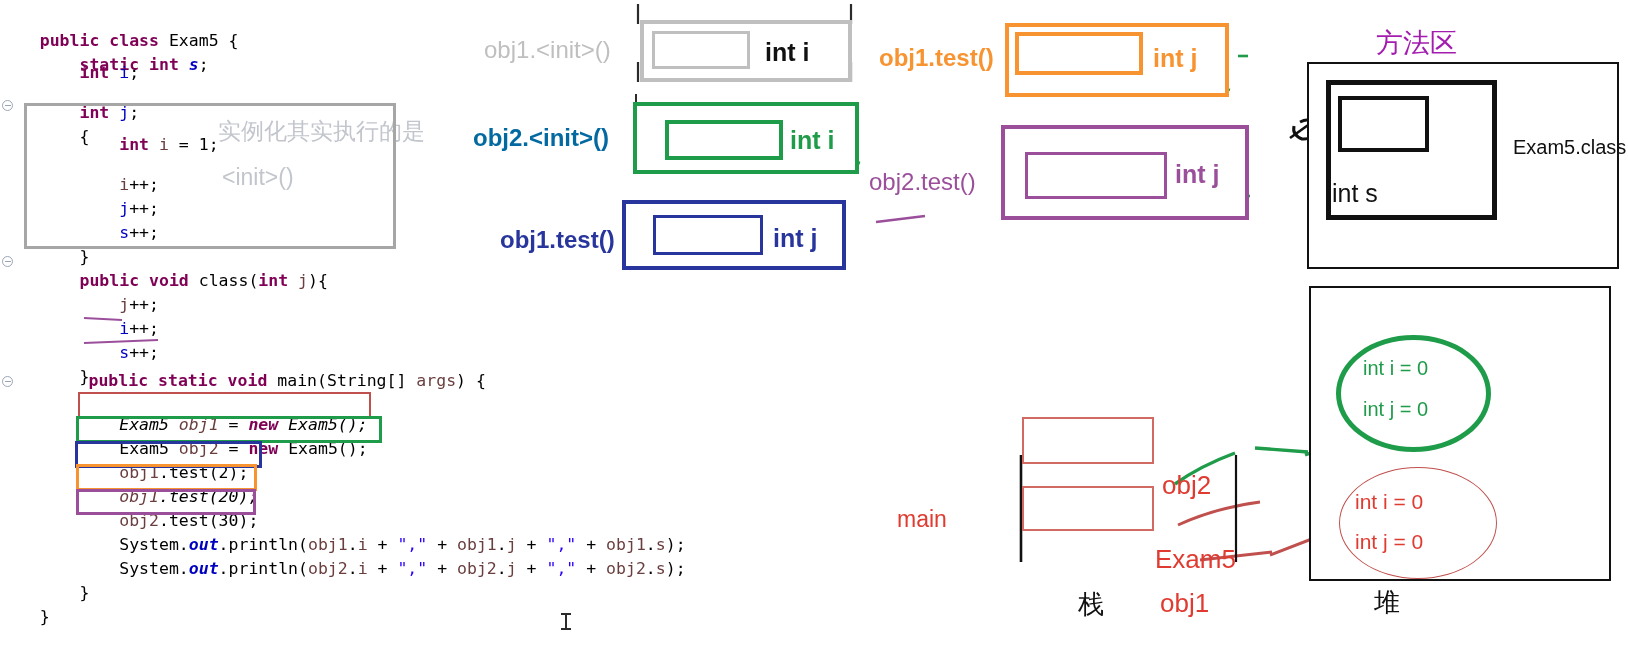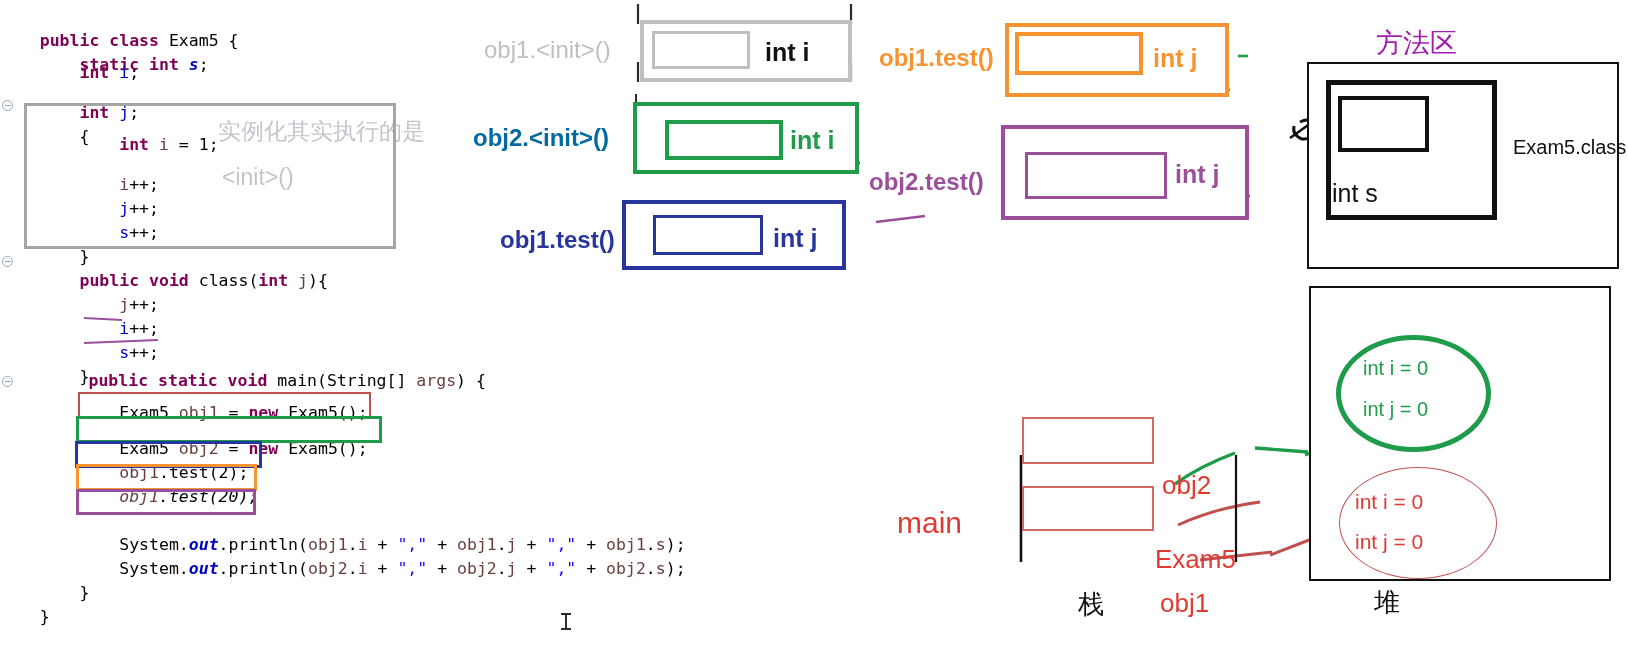--- a/index.html
+++ b/index.html
@@ -93,32 +93,34 @@
 
   <div class="cl" style="top:324px;">
     <span class="pl">        </span><span class="var">s</span><span class="pl">++;</span></div>
 
   <div class="cl" style="top:348px;">
     <span class="pl">    }</span></div>
 
   <div class="cl" style="top:352px;padding-left:9px;">
     <span class="pl">    </span><span class="kw">public</span> <span class="kw">static</span> <span class="kw">void</span> <span class="pl">main(String[] </span><span class="fld">args</span><span class="pl">) {</span></div>
 
-  <div class="cl" style="top:384px;">
+  <div class="cl" style="top:396px;font-style:italic;">
     <span class="pl">        Exam5 </span><span class="fld">obj1</span> <span class="pl">= </span><span class="kw">new</span> <span class="pl">Exam5();</span></div>
 
   <div class="cl" style="top:420px;">
     <span class="pl">        Exam5 </span><span class="fld">obj2</span> <span class="pl">= </span><span class="kw">new</span> <span class="pl">Exam5();</span></div>
 
   <div class="cl" style="top:444px;">
     <span class="pl">        </span><span class="fld">obj1</span><span class="pl">.test(</span><span class="num">2</span><span class="pl">);</span></div>
 
   <div class="cl" style="top:468px;font-style:italic;">
     <span class="pl">        </span><span class="fld">obj1</span><span class="pl">.test(</span><span class="num">20</span><span class="pl">);</span></div>
 
+  <div class="cl" style="top:492px;">
+    <span class="pl">        </span><span class="fld">obj2</span><span class="pl">.test(</span><span class="num">30</span><span class="pl">);</span></div>
 
   <div class="cl" style="top:516px;">
     <span class="pl">        System.</span><span class="itl">out</span><span class="pl">.println(</span><span class="fld">obj1</span><span class="pl">.</span><span class="fld">i</span> <span class="pl">+ </span><span class="str">","</span> <span class="pl">+ </span><span class="fld">obj1</span><span class="pl">.</span><span class="fld">j</span> <span class="pl">+ </span><span class="str">","</span> <span class="pl">+ </span><span class="fld">obj1</span><span class="pl">.</span><span class="fld">s</span><span class="pl">);</span></div>
 
   <div class="cl" style="top:540px;">
     <span class="pl">        System.</span><span class="itl">out</span><span class="pl">.println(</span><span class="fld">obj2</span><span class="pl">.</span><span class="fld">i</span> <span class="pl">+ </span><span class="str">","</span> <span class="pl">+ </span><span class="fld">obj2</span><span class="pl">.</span><span class="fld">j</span> <span class="pl">+ </span><span class="str">","</span> <span class="pl">+ </span><span class="fld">obj2</span><span class="pl">.</span><span class="fld">s</span><span class="pl">);</span></div>
 
   <div class="cl" style="top:564px;">
     <span class="pl">    }</span></div>
 
@@ -257,21 +259,21 @@
 <div class="lbl" style="left:500px;top:226px;font-size:24px;font-weight:bold;color:#27359c;">obj1.test()</div>
 <div class="obox" style="left:622px;top:200px;width:224px;height:70px;border:4.5px solid #27359c;"></div>
 <div class="ibox" style="left:653px;top:215px;width:110px;height:40px;border:3.5px solid #27359c;"></div>
 <div class="lbl" style="left:773px;top:224px;font-size:25px;font-weight:bold;color:#27359c;">int j</div>
 
 <div class="lbl" style="left:879px;top:44px;font-size:24px;font-weight:bold;color:#f79431;">obj1.test()</div>
 <div class="obox" style="left:1005px;top:23px;width:224px;height:74px;border:4.5px solid #f79431;"></div>
 <div class="ibox" style="left:1015px;top:32px;width:128px;height:43px;border:4px solid #f79431;"></div>
 <div class="lbl" style="left:1153px;top:44px;font-size:25px;font-weight:bold;color:#f79431;">int j</div>
 
-<div class="lbl" style="left:869px;top:168px;font-size:24px;font-weight:bold;color:#9b4f9b;">obj2.test()</div>
+<div class="lbl" style="left:869px;top:168px;font-size:24px;font-weight:normal;color:#9b4f9b;">obj2.test()</div>
 <div class="obox" style="left:1001px;top:125px;width:248px;height:95px;border:4px solid #9b4f9b;"></div>
 <div class="ibox" style="left:1025px;top:152px;width:142px;height:47px;border:3.5px solid #9b4f9b;"></div>
 <div class="lbl" style="left:1175px;top:160px;font-size:25px;font-weight:bold;color:#9b4f9b;">int j</div>
 
 <div class="lbl cn" style="left:1376px;top:25px;font-size:27px;color:#a21caf;">方法区</div>
 <div class="obox" style="left:1307px;top:62px;width:312px;height:207px;border:2.2px solid #111;"></div>
 <div class="obox" style="left:1326px;top:80px;width:171px;height:140px;border:5px solid #111;"></div>
 <div class="obox" style="left:1338px;top:96px;width:91px;height:56px;border:4px solid #111;"></div>
 <div class="lbl" style="left:1332px;top:179px;font-size:25px;color:#111;">int s</div>
 <div class="lbl" style="left:1513px;top:88px;font-size:20px;color:#111;margin-top:48px;">Exam5.class</div>
@@ -281,21 +283,21 @@
 <div class="obox" style="left:1336px;top:335px;width:155px;height:117px;border:5px solid #1f9c4a;border-radius:50%;"></div>
 <div class="lbl" style="left:1363px;top:357px;font-size:20px;color:#1f9c4a;">int i = 0</div>
 <div class="lbl" style="left:1363px;top:398px;font-size:20px;color:#1f9c4a;">int j = 0</div>
 
 <div class="obox" style="left:1339px;top:467px;width:158px;height:112px;border:1.8px solid #c0504d;border-radius:50%;"></div>
 <div class="lbl" style="left:1355px;top:490px;font-size:21px;color:#e03b31;">int i = 0</div>
 <div class="lbl" style="left:1355px;top:530px;font-size:21px;color:#e03b31;">int j = 0</div>
 
 <div class="lbl cn" style="left:1374px;top:585px;font-size:26px;color:#111;">堆</div>
 
-<div class="lbl" style="left:897px;top:506px;font-size:30px;color:#e03b31;">main</div>
+<div class="lbl" style="left:897px;top:506px;font-size:23px;color:#e03b31;">main</div>
 
 <div class="obox" style="left:1022px;top:486px;width:132px;height:45px;border:2px solid #d06a63;"></div>
 <div class="obox" style="left:1022px;top:417px;width:132px;height:47px;border:2px solid #d06a63;"></div>
 
 <div class="lbl" style="left:1162px;top:470px;font-size:26px;color:#e03b31;">obj2</div>
 <div class="lbl" style="left:1155px;top:544px;font-size:26px;color:#e03b31;">Exam5</div>
 <div class="lbl" style="left:1160px;top:588px;font-size:26px;color:#e03b31;">obj1</div>
 
 <div class="lbl cn" style="left:1078px;top:587px;font-size:26px;color:#111;">栈</div>
 

